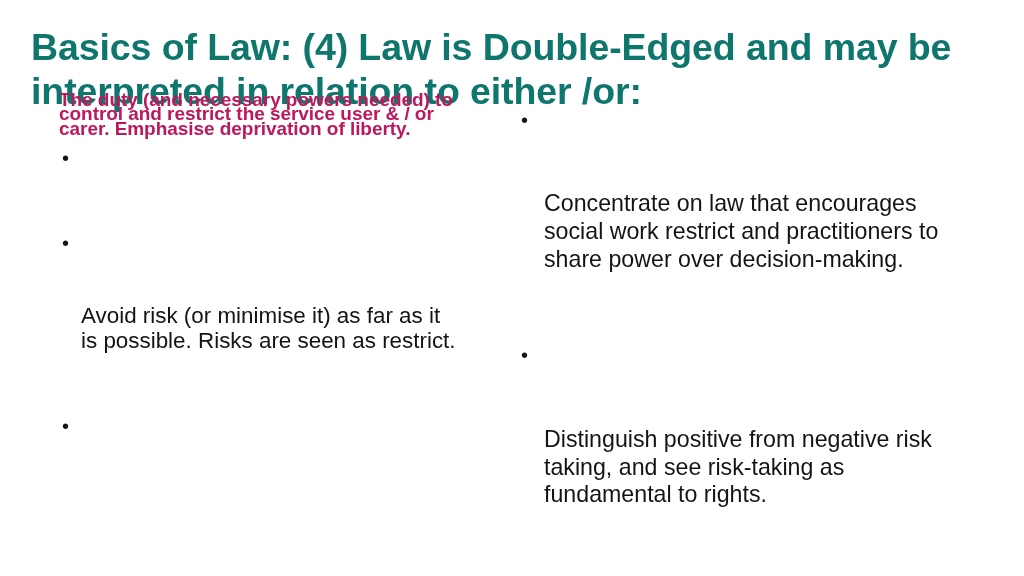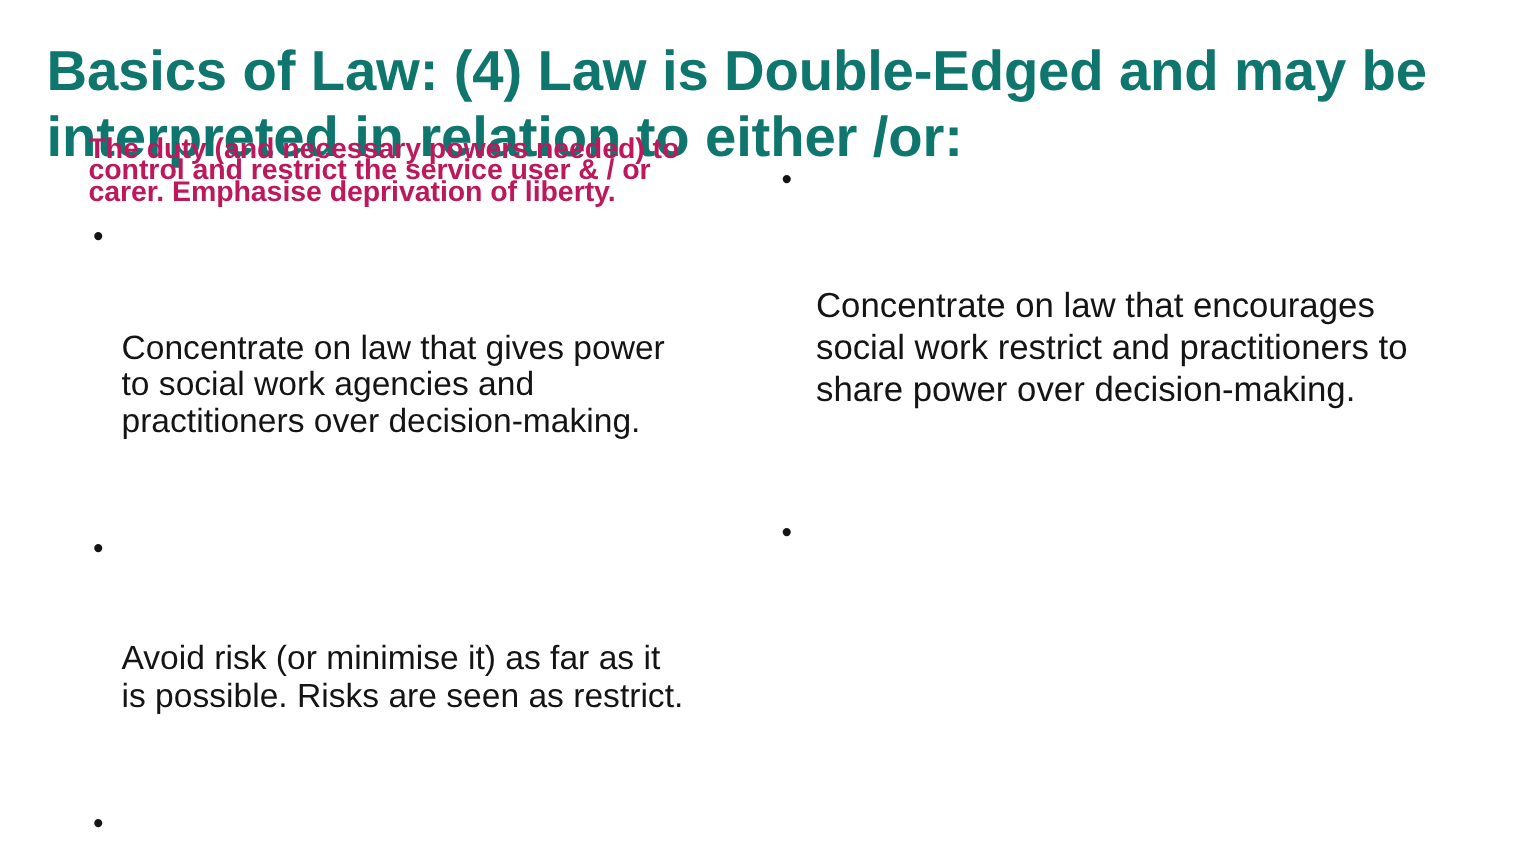--- a/index.html
+++ b/index.html
@@ -132,21 +132,20 @@
 
   <h1 class="slide-title">Basics of Law: (4) Law is Double-Edged and may be interpreted in relation to either /or:</h1>
 
   <div class="columns">
 
     <div class="col col-left">
       <div class="col-header">The duty (and necessary powers needed) to control and restrict the service user &amp; / or carer. Emphasise deprivation of liberty.</div>
       <ul class="bullets">
         <li>
           <span class="bullet-dot">•</span>
-          <span class="bullet-text">Concentrate on law that gives power to social work agencies and practitioners over decision-making.</span>
         </li>
         <li>
           <span class="bullet-dot">•</span>
           <span class="bullet-text">Avoid risk (or minimise it) as far as it is possible. Risks are seen as restrict.</span>
         </li>
         <li>
           <span class="bullet-dot">•</span>
           
         </li>
 
@@ -154,19 +153,20 @@
     </div>
 
     <div class="col col-right">
       <ul class="bullets">
         <li>
           <span class="bullet-dot">•</span>
           <span class="bullet-text">Concentrate on law that encourages social work restrict and practitioners to share power over decision-making.</span>
         </li>
         <li>
           <span class="bullet-dot">•</span>
+          <span class="bullet-text">Distinguish positive from negative risk taking, and see risk-taking as fundamental to rights.</span>
         </li>
 
       </ul>
     </div>
 
   </div>
 </div>
 
 </body></html>

